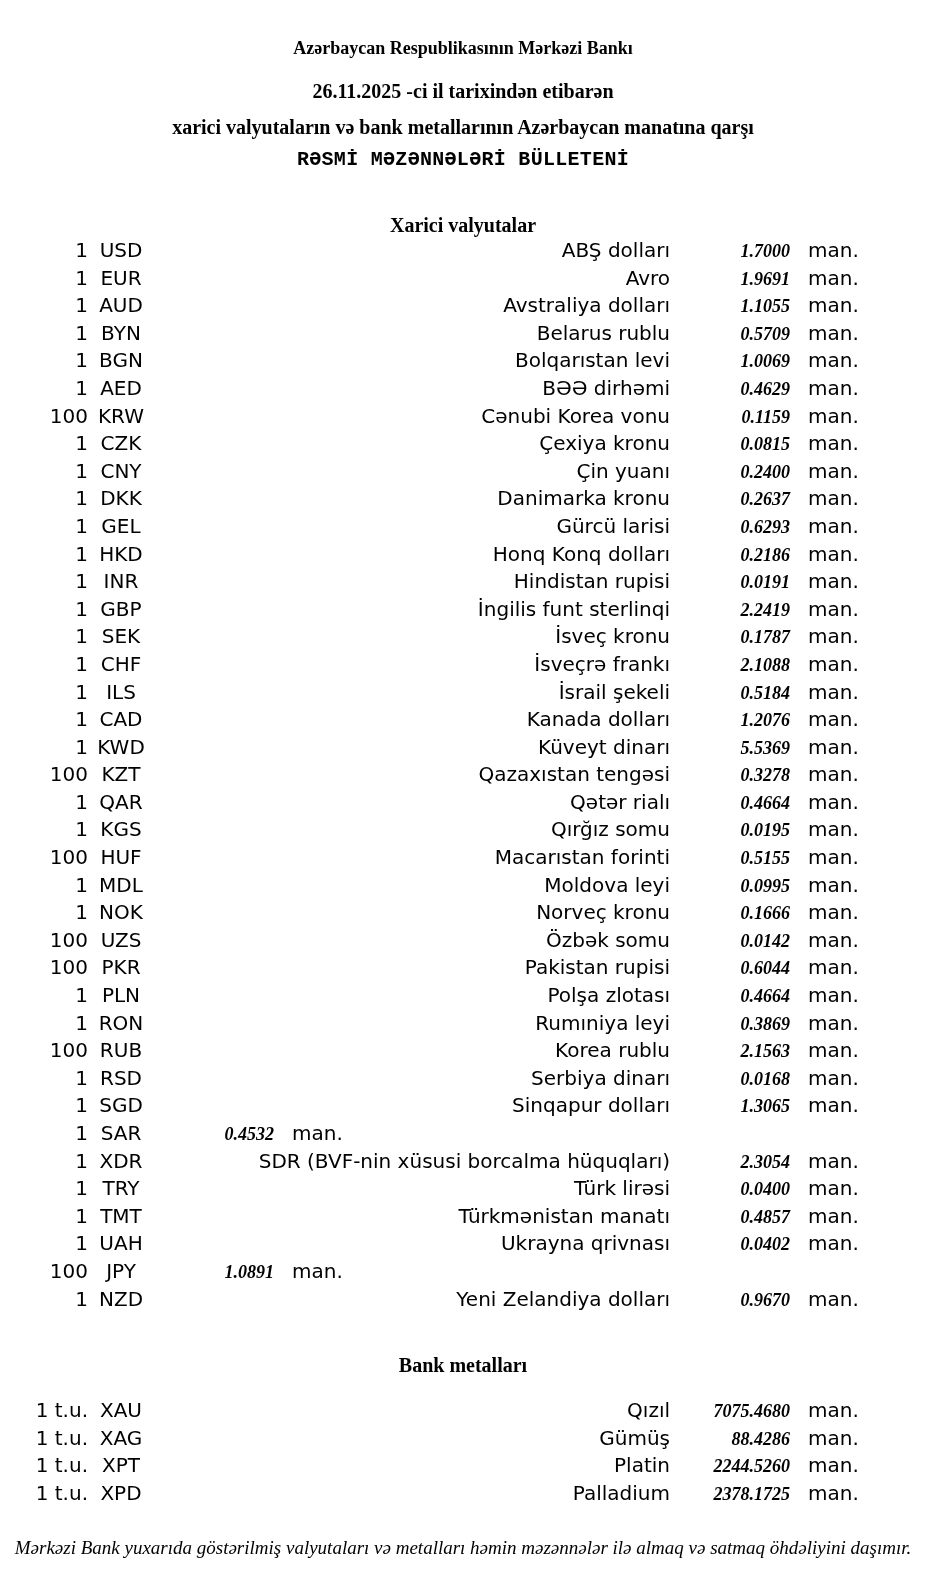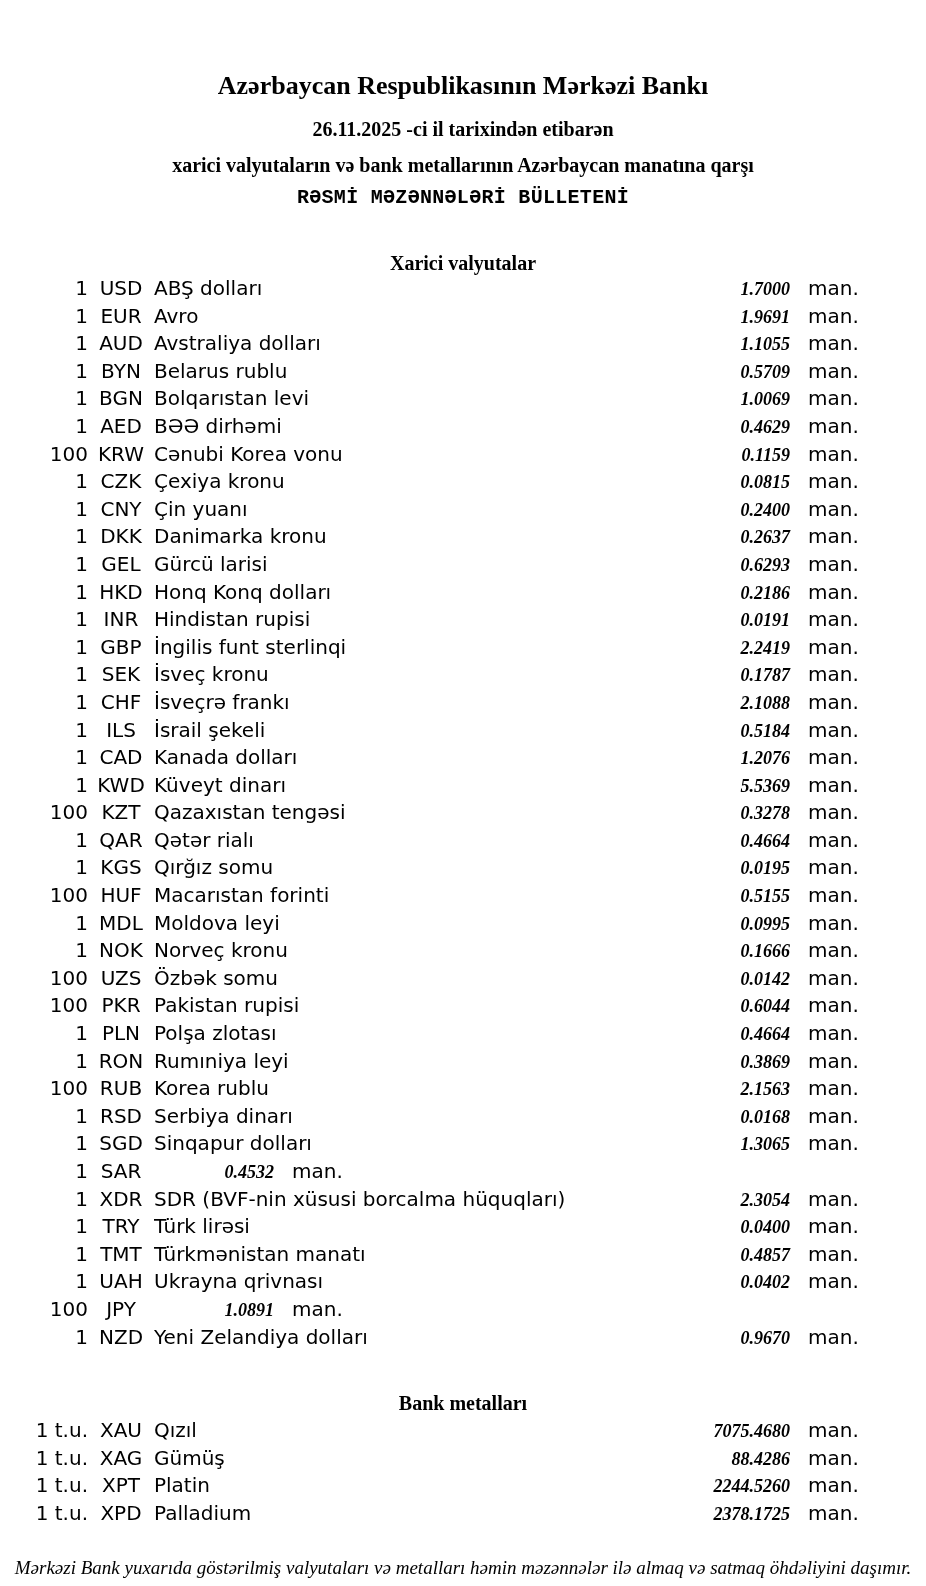--- a/index.html
+++ b/index.html
@@ -11,22 +11,22 @@
     color: #000000;
     font-family: "DejaVu Sans", sans-serif;
     overflow: hidden;
   }
   .doc-header {
     text-align: center;
     font-family: "Liberation Serif", serif;
     font-weight: bold;
   }
   .bank-title {
-    padding-top: 69px;
-    font-size: 26px;
+    padding-top: 31px;
+    font-size: 18px;
     line-height: 34px;
   }
   .date-line {
     margin-top: 14px;
     font-size: 20px;
     line-height: 24px;
   }
   .subtitle-line {
     margin-top: 12px;
     font-size: 20px;
@@ -42,40 +42,40 @@
   .section-title {
     text-align: center;
     font-family: "Liberation Serif", serif;
     font-weight: bold;
     font-size: 20px;
     line-height: 24px;
   }
   .section-title.currencies { margin-top: 41px; }
   .section-title.metals { margin-top: 40px; }
   .rate-table { width: 926px; }
-  .rate-table.metals { margin-top: 2px; }
+  .rate-table.metals { margin-top: 20px; }
   .row {
     display: flex;
     align-items: baseline;
     height: 27.6px;
   }
   .row span { line-height: 27.6px; white-space: nowrap; }
   .qty {
     width: 88px;
     text-align: right;
     font-size: 20px;
   }
   .code {
     width: 66px;
     text-align: center;
     font-size: 20px;
   }
   .name {
     flex: 1;
-    text-align: left;
+    text-align: right;
     font-size: 20px;
     overflow: hidden;
   }
   .rate {
     width: 120px;
     text-align: right;
     font-family: "Liberation Serif", serif;
     font-weight: bold;
     font-style: italic;
     font-size: 18px;

